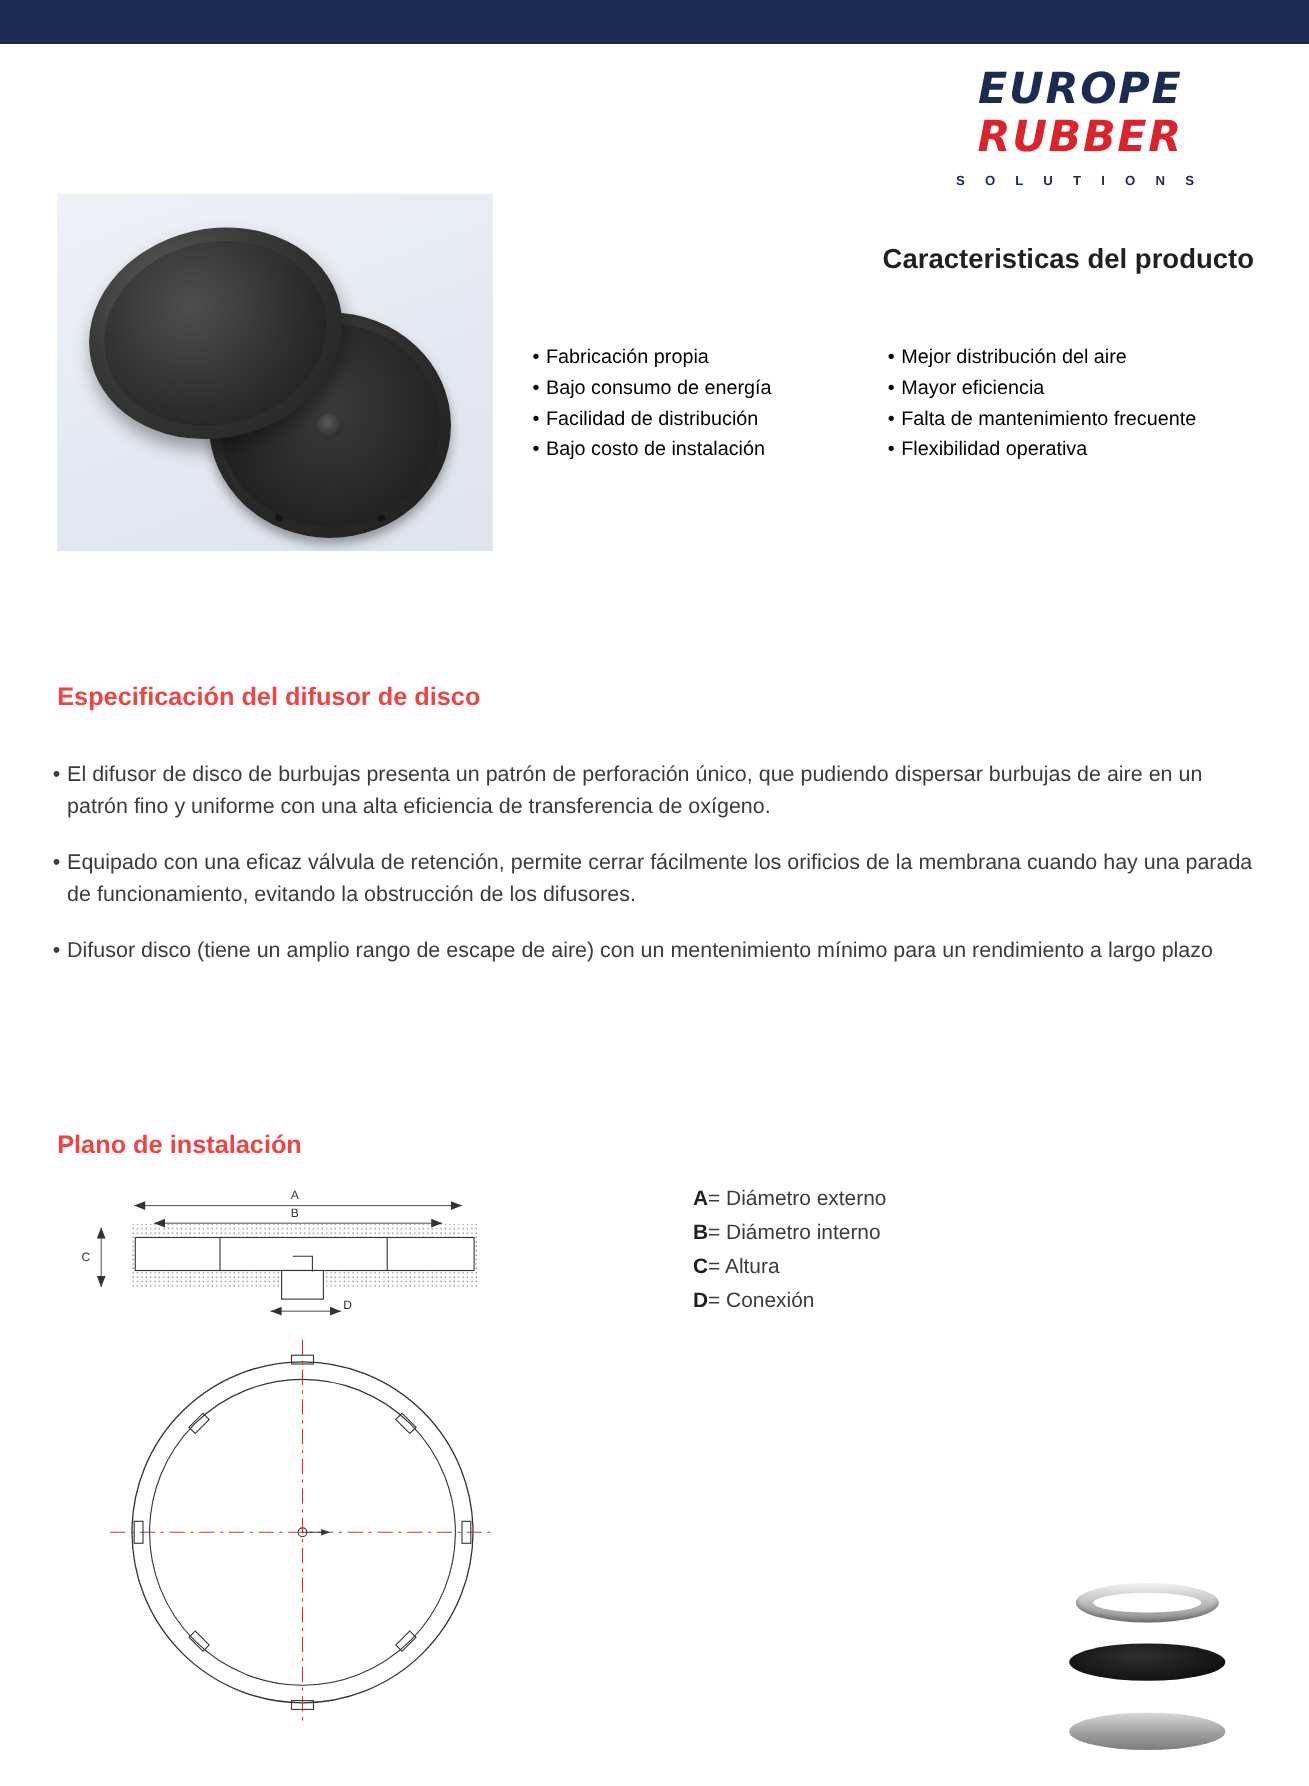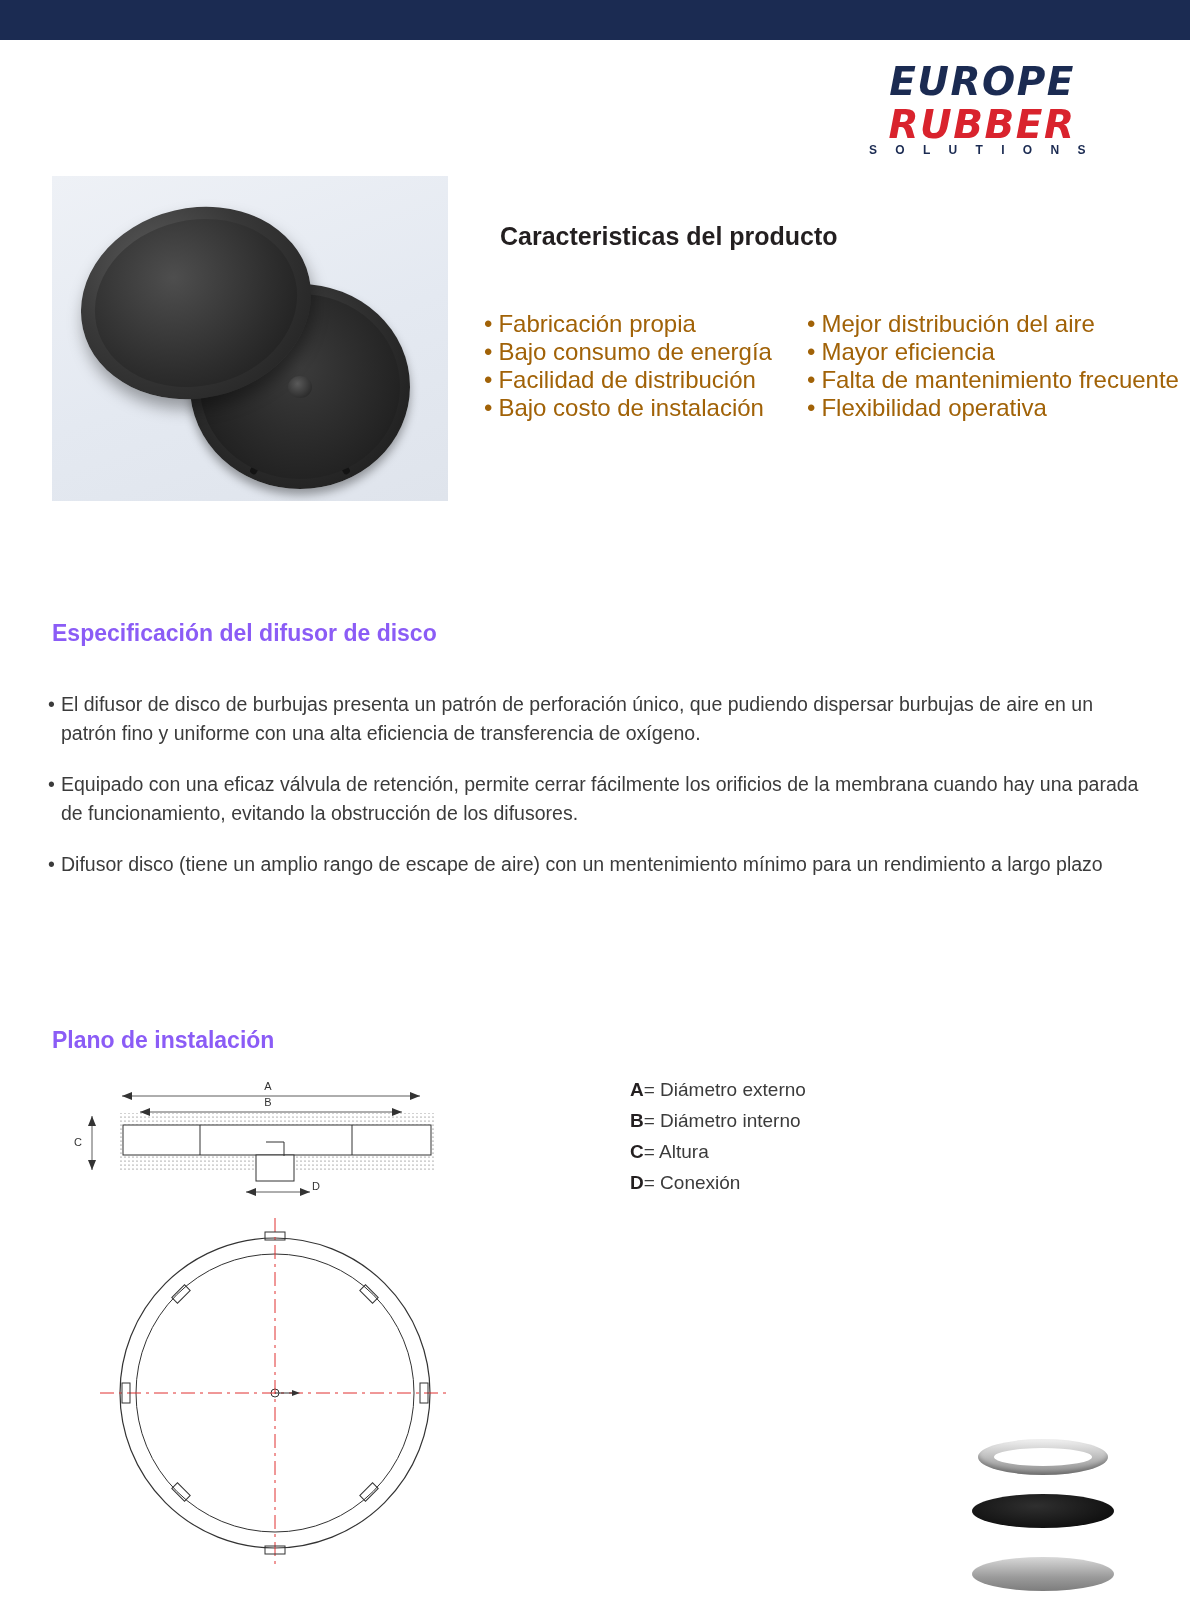--- a/index.html
+++ b/index.html
@@ -49,21 +49,21 @@
     color: #d9232d;
     font-style: italic;
     margin-top: 4px;
   }
   .logo-solutions {
     font-family: "Liberation Sans", sans-serif;
     font-weight: 700;
     font-size: 12px;
     letter-spacing: 7.5px;
     color: #1b2b52;
-    margin-top: 0;
+    margin-top: 14px;
     padding-right: 2px;
   }
 
   
   .product-photo {
     position: absolute;
     left: 52px;
     top: 176px;
     width: 396px;
     height: 325px;
@@ -126,42 +126,42 @@
     border-radius: 50%;
     background: radial-gradient(ellipse at 42% 32%, #4e4e4e 0%, #2d2d2d 60%, #191919 100%);
   }
 
   
   .features-title {
     position: absolute;
     left: 500px;
     top: 222px;
     width: 640px;
-    text-align: left;
+    text-align: right;
     font-size: 25px;
     font-weight: 700;
     color: #231f20;
   }
   .feat-col {
     position: absolute;
-    font-size: 24px;
+    font-size: 18px;
     line-height: 28px;
-    color: #a16207;
+    color: #000000;
   }
   .feat-col.left { left: 484px; top: 310px; width: 300px; }
   .feat-col.right { left: 807px; top: 310px; width: 360px; }
   .feat-item { white-space: nowrap; }
   .bullet-dot { margin-right: 6px; }
 
   
   .section-title {
     position: absolute;
     font-size: 23px;
     font-weight: 700;
-    color: #8b5cf6;
+    color: #ef4444;
   }
   #spec-title { left: 52px; top: 620px; }
   #plan-title { left: 52px; top: 1027px; }
 
   .spec-list {
     position: absolute;
     left: 48px;
     top: 690px;
     width: 1100px;
     font-size: 19.5px;

